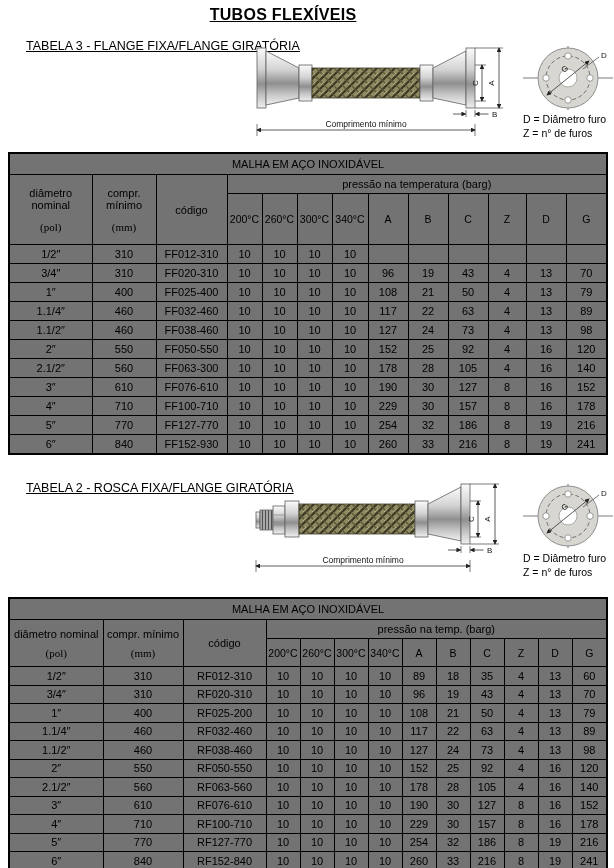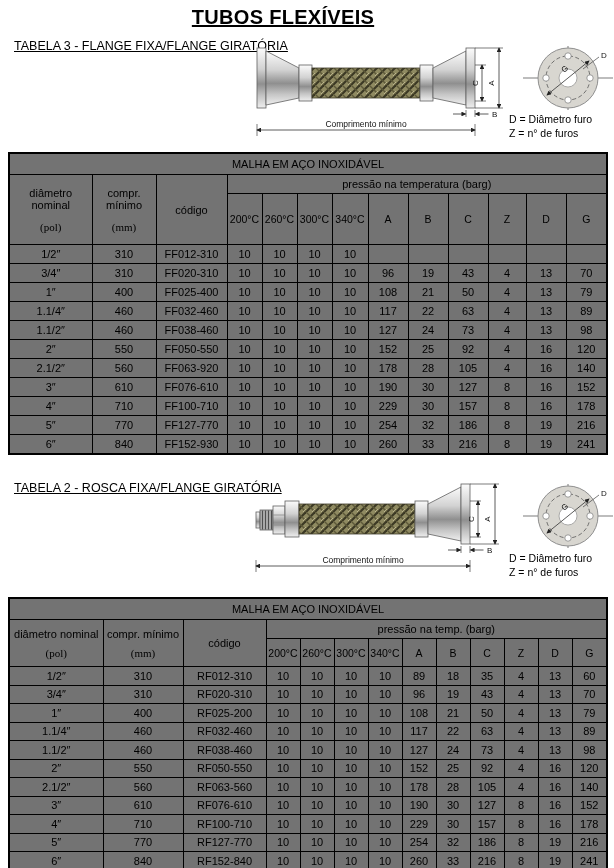--- a/index.html
+++ b/index.html
@@ -1,27 +1,27 @@
 <!DOCTYPE html>
 <html><head>
 <meta charset="utf-8">
 <style>
   html,body{margin:0;padding:0;background:#fff;}
   body{width:614px;height:868px;position:relative;font-family:"Liberation Sans",sans-serif;color:#000;overflow:hidden;}
-  .page-title{position:absolute;top:6px;left:0;width:566px;text-align:center;font-size:20px;font-weight:bold;text-decoration:underline;letter-spacing:.3px;}
-  .sec-heading{position:absolute;left:14px;font-size:12.5px;text-decoration:underline;white-space:nowrap;}
+  .page-title{position:absolute;top:6px;left:0;width:566px;text-align:center;font-size:16px;font-weight:bold;text-decoration:underline;letter-spacing:.3px;}
+  .sec-heading{position:absolute;left:26px;font-size:12.5px;text-decoration:underline;white-space:nowrap;}
   .sec-heading.s1{top:39px;}
   .sec-heading.s2{top:481px;text-align:right;}
   .hose{position:absolute;left:243px;}
   .hose.h1{top:40px;}
   .hose.h2{top:476px;}
   .face{position:absolute;left:520px;}
   .face.f1{top:44px;}
   .face.f2{top:482px;}
-  .legend{position:absolute;left:509px;font-size:10.5px;line-height:14px;white-space:nowrap;}
+  .legend{position:absolute;left:523px;font-size:10.5px;line-height:14px;white-space:nowrap;}
   .legend.l1{top:112px;}
   .legend.l2{top:551px;}
   table.data-table{position:absolute;left:8px;width:598px;border-collapse:collapse;table-layout:fixed;background:#737373;border:2px solid #000;}
   table.t1{top:152px;}
   table.t2{top:597px;}
   .data-table th,.data-table td{border:1px solid #000;font-weight:normal;font-size:11px;text-align:center;vertical-align:middle;padding:0;color:#000;overflow:hidden;}
   tr.h-banner th{height:20px;}
   tr.h-press th{height:18px;}
   .t1 tr.h-cols th{height:50px;font-size:10.5px;}
   .t2 tr.h-cols th{height:27px;font-size:10.5px;}
@@ -247,21 +247,21 @@
         <td>152</td>
         <td>25</td>
         <td>92</td>
         <td>4</td>
         <td>16</td>
         <td>120</td>
       </tr>
       <tr>
         <td>2.1/2″</td>
         <td>560</td>
-        <td>FF063-920</td>
+        <td>FF063-300</td>
         <td>10</td>
         <td>10</td>
         <td>10</td>
         <td>10</td>
         <td>178</td>
         <td>28</td>
         <td>105</td>
         <td>4</td>
         <td>16</td>
         <td>140</td>

